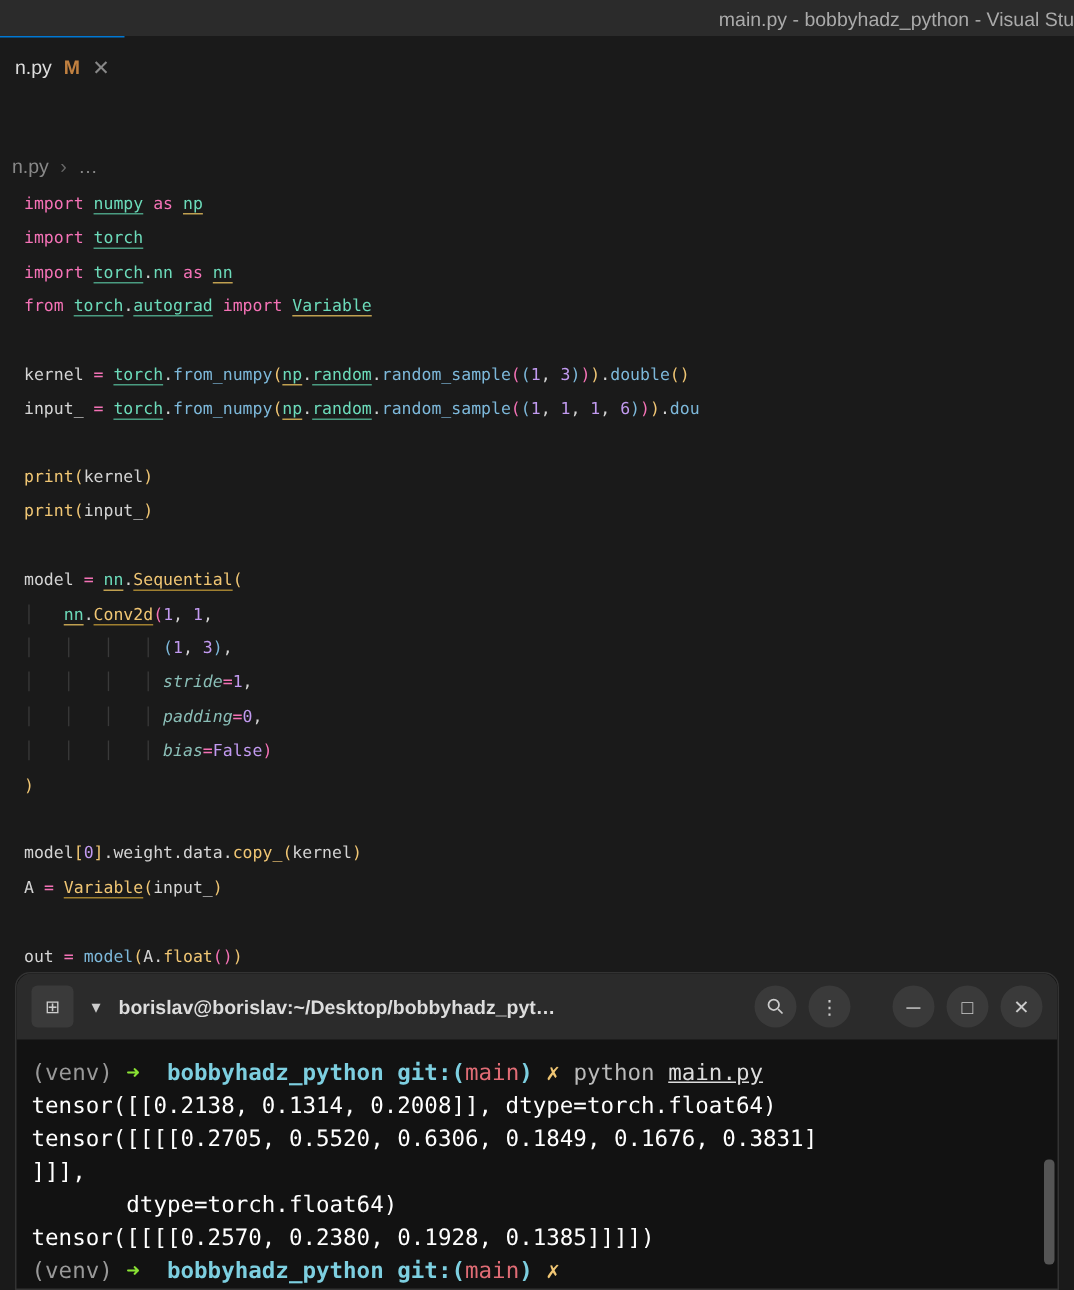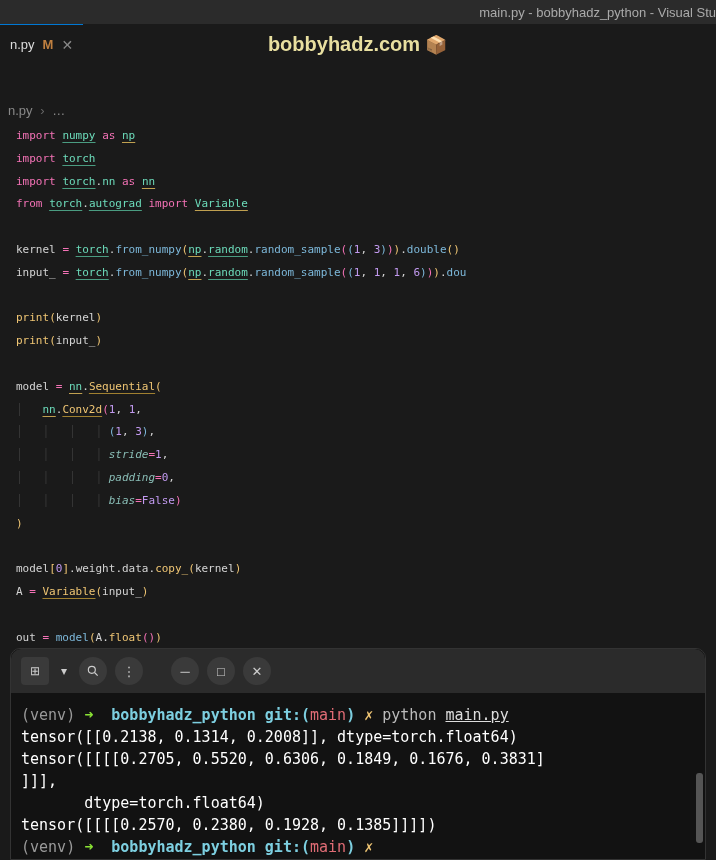--- a/index.html
+++ b/index.html
@@ -163,24 +163,20 @@
 <div class="titlebar">
   <span>main.py - bobbyhadz_python - Visual Stu</span>
 </div>
 
 <div class="tabbar">
   <div class="tab active">
     <span class="fname">n.py</span>
     <span class="mod">M</span>
     <span class="close">✕</span>
   </div>
-  <div class="watermark">
-    <span>bobbyhadz.com</span>
-    <span class="cube">📦</span>
-  </div>
 </div>
 
 <div class="breadcrumb">
   <span>n.py</span>
   <span class="sep">›</span>
   <span>…</span>
 </div>
 
 <div class="editor"><span><span class="kw">import</span> <span class="modU">numpy</span> <span class="kw">as</span> <span class="aliasU">np</span></span>
 <span><span class="kw">import</span> <span class="modU">torch</span></span>
@@ -204,20 +200,21 @@
 <span><span class="var">model</span><span class="parenY">[</span><span class="num">0</span><span class="parenY">]</span><span class="paren">.</span><span class="var">weight</span><span class="paren">.</span><span class="var">data</span><span class="paren">.</span><span class="fnY">copy_</span><span class="parenY">(</span><span class="var">kernel</span><span class="parenY">)</span></span>
 <span><span class="var">A</span> <span class="op">=</span> <span class="callU">Variable</span><span class="parenY">(</span><span class="var">input_</span><span class="parenY">)</span></span>
 
 <span><span class="var">out</span> <span class="op">=</span> <span class="fn">model</span><span class="parenY">(</span><span class="var">A</span><span class="paren">.</span><span class="fnY">float</span><span class="parenP">(</span><span class="parenP">)</span><span class="parenY">)</span></span>
 <span><span class="fnY">print</span><span class="parenY">(</span><span class="var">out</span><span class="paren">.</span><span class="var">data</span><span class="parenY">)</span></span></div>
 
 <div class="terminal">
   <div class="term-header">
     <div class="term-ico">⊞</div>
     <div class="term-ico" style="background:transparent;width:14px;">▾</div>
+    <div class="term-title">borislav@borislav:~/Desktop/bobbyhadz_pyt…</div>
     <div class="term-btn">
       <svg width="14" height="14" viewBox="0 0 24 24" fill="none" stroke="#ccc" stroke-width="2">
           <circle cx="10" cy="10" r="6"></circle>
           <line x1="20" y1="20" x2="15" y2="15"></line>
         </svg>
     </div>
     <div class="term-btn">⋮</div>
     <div style="width:12px"></div>
     <div class="term-btn">─</div>
     <div class="term-btn">□</div>

